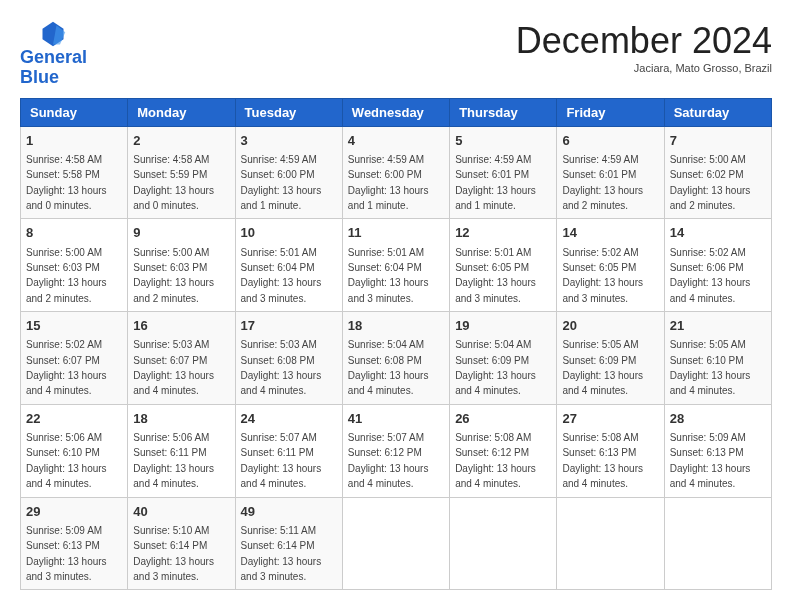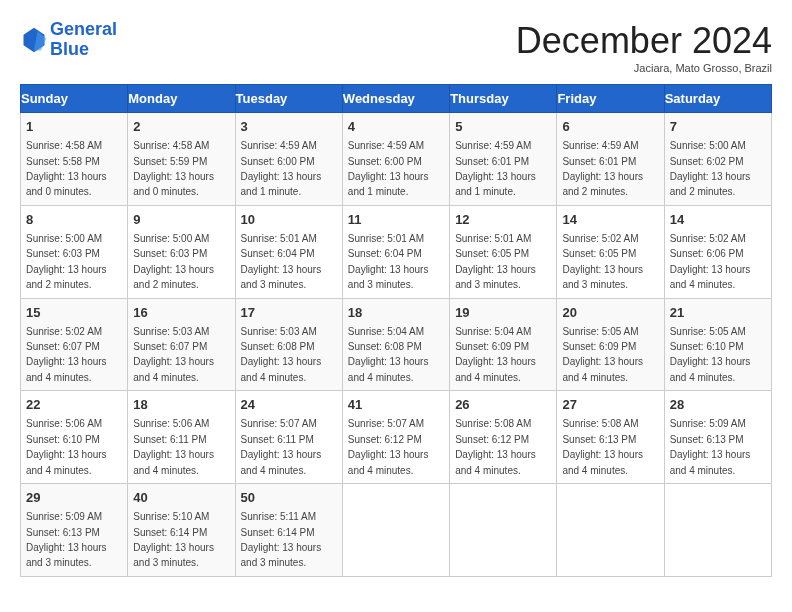--- a/index.html
+++ b/index.html
@@ -12,20 +12,21 @@
     }
     .header {
       display: flex;
       justify-content: space-between;
       align-items: flex-start;
       margin-bottom: 10px;
     }
     .logo {
       display: flex;
       align-items: center;
+      flex-direction: column;
     }
     .logo-text {
       font-size: 18px;
       font-weight: bold;
       color: #333;
       line-height: 1.1;
     }
     .logo-text span {
       color: #2266cc;
     }
@@ -48,21 +49,21 @@
     }
     table {
       width: 100%;
       border-collapse: collapse;
       font-size: 11px;
     }
     thead tr th {
       background: #2266cc;
       color: #fff;
       text-align: left;
-      padding: 6px 0;
+      padding: 6px 9px;
       font-size: 13px;
       font-weight: bold;
       border: 1px solid #1a55aa;
     }
     tbody tr td {
       vertical-align: top;
       padding: 5px;
       border: 1px solid #ccc;
       width: calc(100% / 7);
       min-height: 70px;
@@ -152,20 +153,20 @@
         <td><span class="day-num">18</span><span class="day-info">Sunrise: 5:06 AM<br>Sunset: 6:11 PM<br>Daylight: 13 hours and 4 minutes.</span></td>
         <td><span class="day-num">24</span><span class="day-info">Sunrise: 5:07 AM<br>Sunset: 6:11 PM<br>Daylight: 13 hours and 4 minutes.</span></td>
         <td><span class="day-num">41</span><span class="day-info">Sunrise: 5:07 AM<br>Sunset: 6:12 PM<br>Daylight: 13 hours and 4 minutes.</span></td>
         <td><span class="day-num">26</span><span class="day-info">Sunrise: 5:08 AM<br>Sunset: 6:12 PM<br>Daylight: 13 hours and 4 minutes.</span></td>
         <td><span class="day-num">27</span><span class="day-info">Sunrise: 5:08 AM<br>Sunset: 6:13 PM<br>Daylight: 13 hours and 4 minutes.</span></td>
         <td><span class="day-num">28</span><span class="day-info">Sunrise: 5:09 AM<br>Sunset: 6:13 PM<br>Daylight: 13 hours and 4 minutes.</span></td>
       </tr>
       <tr>
         <td><span class="day-num">29</span><span class="day-info">Sunrise: 5:09 AM<br>Sunset: 6:13 PM<br>Daylight: 13 hours and 3 minutes.</span></td>
         <td><span class="day-num">40</span><span class="day-info">Sunrise: 5:10 AM<br>Sunset: 6:14 PM<br>Daylight: 13 hours and 3 minutes.</span></td>
-        <td><span class="day-num">50</span><span class="day-info">Sunrise: 5:11 AM<br>Sunset: 6:14 PM<br>Daylight: 13 hours and 3 minutes.</span></td>
+        <td><span class="day-num">49</span><span class="day-info">Sunrise: 5:11 AM<br>Sunset: 6:14 PM<br>Daylight: 13 hours and 3 minutes.</span></td>
         <td class="empty-cell"></td>
         <td class="empty-cell"></td>
         <td class="empty-cell"></td>
         <td class="empty-cell"></td>
       </tr>
     </tbody>
 </table>
 
 </body></html>

